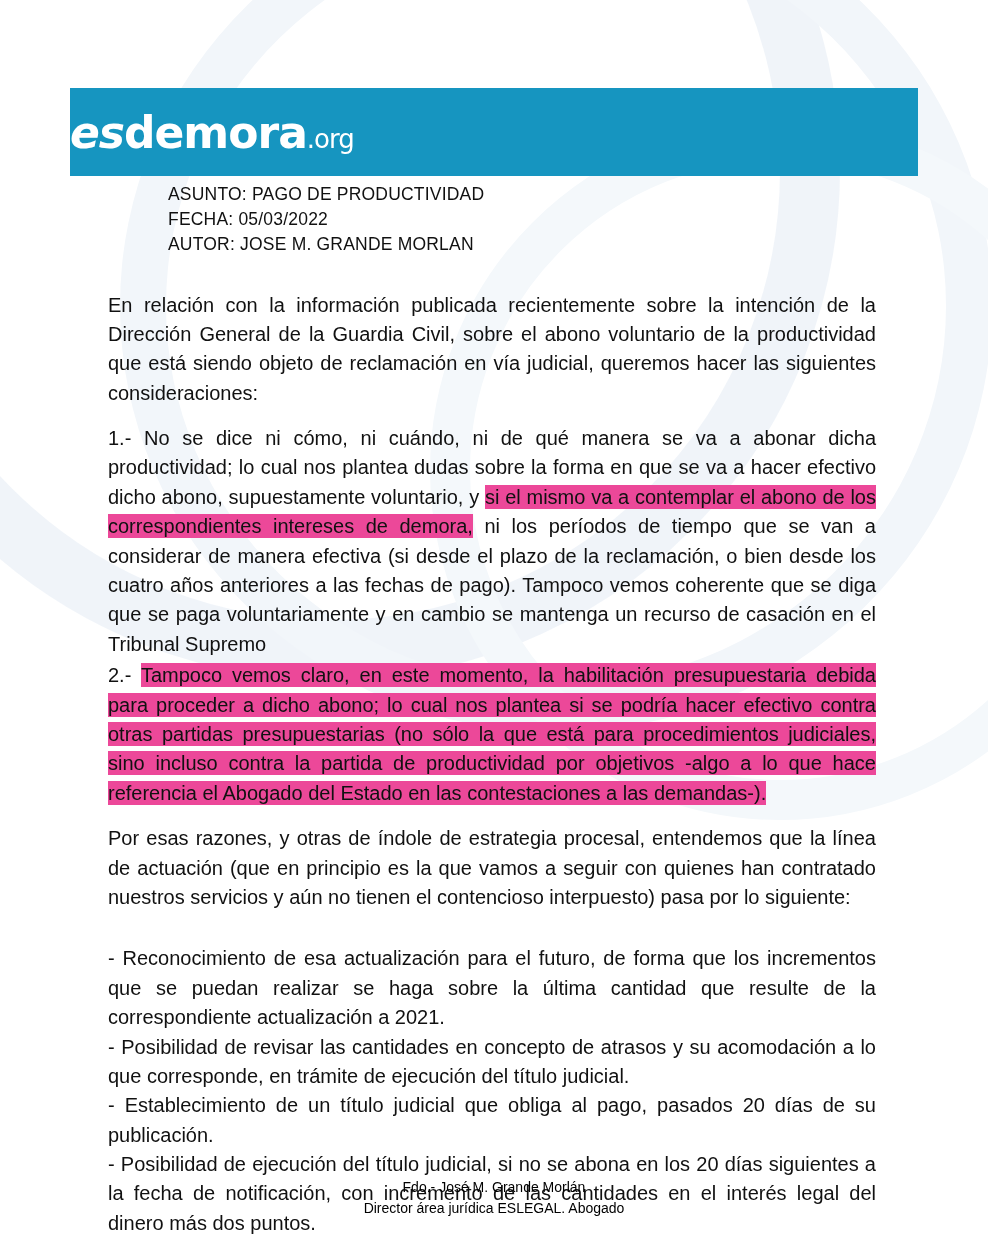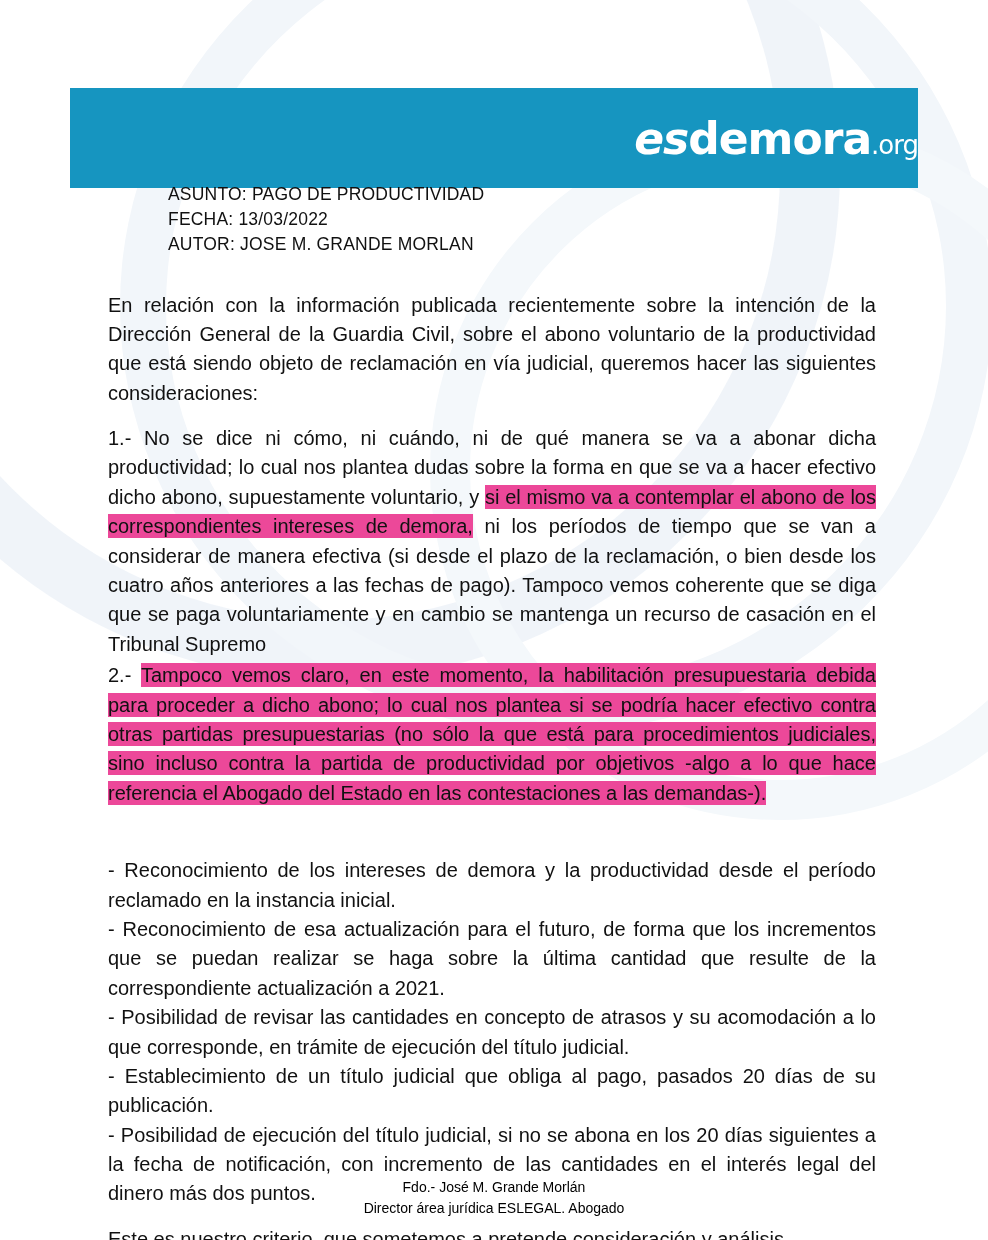--- a/index.html
+++ b/index.html
@@ -53,25 +53,25 @@
     height: 620px;
     border-radius: 50%;
     border: 40px solid #f4f8fb;
   }
 
   .header-band {
     position: absolute;
     left: 70px;
     top: 88px;
     width: 848px;
-    height: 100px;
+    height: 88px;
     background: #1695c0;
     display: flex;
     align-items: center;
-    justify-content: flex-end;
+    justify-content: flex-start;
   }
   .logo {
     color: #ffffff;
     font-size: 44px;
     letter-spacing: -1px;
     font-weight: bold;
     font-family: "DejaVu Sans", sans-serif;
     display: flex;
     align-items: baseline;
   }
@@ -149,45 +149,45 @@
       <span class="es">es</span>
         <span class="legal">demora</span>
         <span class="org">.org</span>
     </div>
   </div>
 
   <div class="content">
 
     <div class="meta">
       <div>ASUNTO: PAGO DE PRODUCTIVIDAD</div>
-      <div>FECHA: 13/03/2022</div>
+      <div>FECHA: 05/03/2022</div>
       <div>AUTOR: JOSE M. GRANDE MORLAN</div>
     </div>
 
     <div class="body-text">
 
       <p class="para-indent">En relación con la información publicada recientemente sobre la intención de la Dirección General de la Guardia Civil, sobre el abono voluntario de la productividad que está siendo objeto de reclamación en vía judicial, queremos hacer las siguientes consideraciones:</p>
 
       <div class="gap"></div>
 
       <p class="para-indent"><span>1.- No se dice ni cómo, ni cuándo, ni de qué manera se va a abonar dicha productividad; lo cual nos plantea dudas sobre la forma en que se va a hacer efectivo dicho abono, supuestamente voluntario, y </span><mark class="hl">si el mismo va a contemplar el abono de los correspondientes intereses de demora,</mark><span> ni los períodos de tiempo que se van a considerar de manera efectiva (si desde el plazo de la reclamación, o bien desde los cuatro años anteriores a las fechas de pago). Tampoco vemos coherente que se diga que se paga voluntariamente y en cambio se mantenga un recurso de casación en el Tribunal Supremo</span></p>
 
       <div class="gap-sm"></div>
 
       <p class="para-indent"><span>2.- </span><mark class="hl">Tampoco vemos claro, en este momento, la habilitación presupuestaria debida para proceder a dicho abono; lo cual nos plantea si se podría hacer efectivo contra otras partidas presupuestarias (no sólo la que está para procedimientos judiciales, sino incluso contra la partida de productividad por objetivos -algo a lo que hace referencia el Abogado del Estado en las contestaciones a las demandas-).</mark></p>
 
       <div class="gap"></div>
 
-
-      <div class="gap"></div>
-
-
-      <div class="gap"></div>
-
-      <p class="para-indent">- Reconocimiento de los intereses de demora y la productividad desde el período reclamado en la instancia inicial.</p>
+      <p class="para-indent">Por esas razones, y otras de índole de estrategia procesal, entendemos que la línea de actuación (que en principio es la que vamos a seguir con quienes han contratado nuestros servicios y aún no tienen el contencioso interpuesto) pasa por lo siguiente:</p>
+
+      <div class="gap"></div>
+
+
+      <div class="gap"></div>
+
       <p class="para-indent">- Reconocimiento de esa actualización para el futuro, de forma que los incrementos que se puedan realizar se haga sobre la última cantidad que resulte de la correspondiente actualización a 2021.</p>
       <p class="para-indent">- Posibilidad de revisar las cantidades en concepto de atrasos y su acomodación a lo que corresponde, en trámite de ejecución del título judicial.</p>
       <p class="para-indent">- Establecimiento de un título judicial que obliga al pago, pasados 20 días de su publicación.</p>
       <p class="para-indent">- Posibilidad de ejecución del título judicial, si no se abona en los 20 días siguientes a la fecha de notificación, con incremento de las cantidades en el interés legal del dinero más dos puntos.</p>
 
       <div class="gap"></div>
 
       <p class="para-indent">Este es nuestro criterio, que sometemos a pretende consideración y análisis.</p>
 
     </div>

